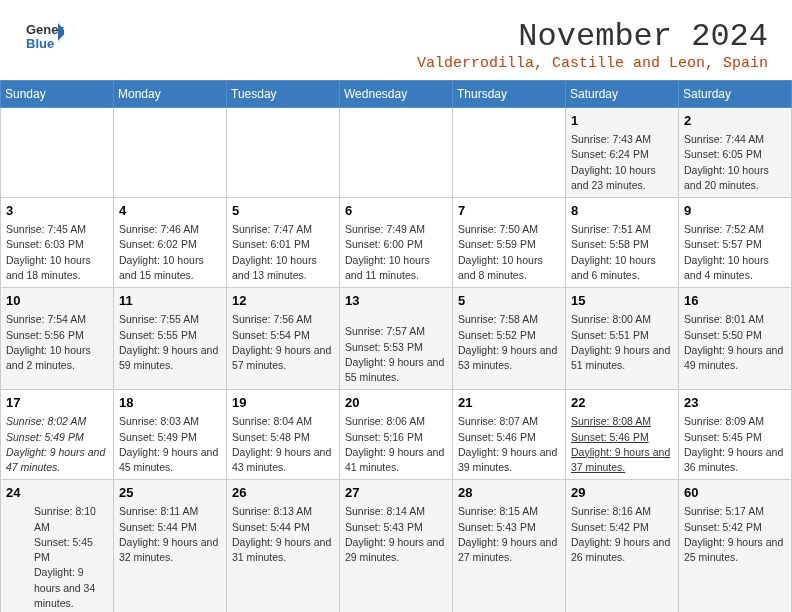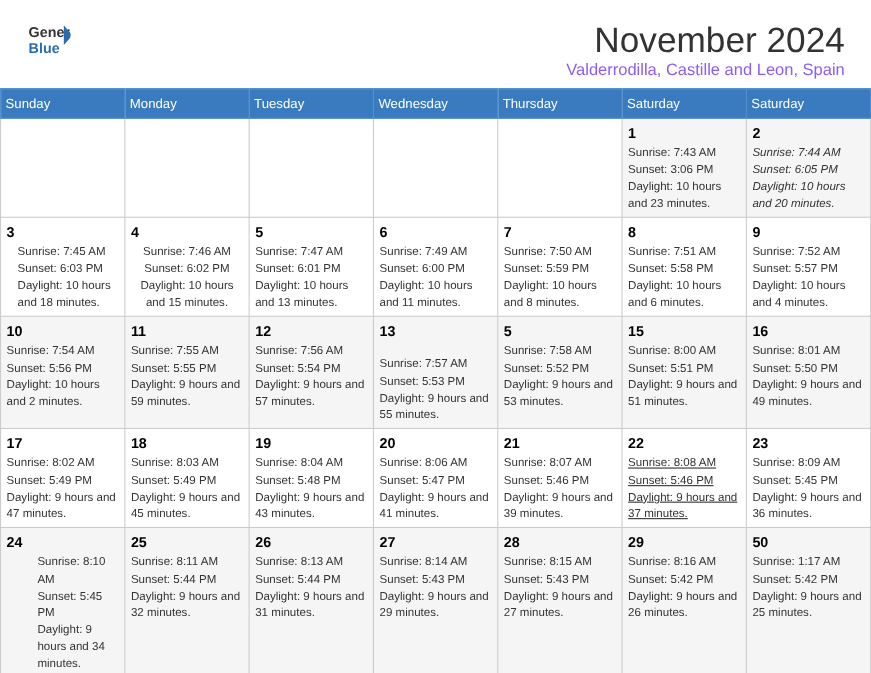--- a/index.html
+++ b/index.html
@@ -15,29 +15,30 @@
       align-items: flex-start;
       padding: 18px 24px 8px 24px;
     }
     .logo {
       display: flex;
       flex-direction: column;
       align-items: flex-start;
     }
     .title-area {
       text-align: right;
+      font-family: Liberation Mono, monospace;
     }
     .month-title {
       font-size: 32px;
       font-weight: normal;
       color: #333;
     }
     .location-subtitle {
       font-size: 15px;
-      color: #8b5cf6;
+      color: #c2410c;
     }
     .calendar {
       width: 100%;
       border-collapse: collapse;
       font-size: 11px;
       border-radius: 22px;
     }
     .calendar thead th {
       background-color: #3a7abf;
       color: #fff;
@@ -111,40 +112,40 @@
   <tbody id="calendar-body">
   <tr>
         <td class="empty-cell"></td>
         <td class="empty-cell"></td>
         <td class="empty-cell"></td>
         <td class="empty-cell"></td>
         <td class="empty-cell"></td>
         <td>
           <span class="day-num">1</span>
           <div class="day-info" style="white-space: pre-line;">Sunrise: 7:43 AM
-Sunset: 3:06 PM
+Sunset: 6:24 PM
 Daylight: 10 hours and 23 minutes.</div>
         </td>
         <td>
           <span class="day-num">2</span>
-          <div class="day-info" style="white-space: pre-line; font-style: italic;">Sunrise: 7:44 AM
+          <div class="day-info" style="white-space: pre-line;">Sunrise: 7:44 AM
 Sunset: 6:05 PM
 Daylight: 10 hours and 20 minutes.</div>
         </td>
       </tr>
       <tr>
         <td>
           <span class="day-num">3</span>
-          <div class="day-info" style="white-space: pre-line; margin-left: 10px;">Sunrise: 7:45 AM
+          <div class="day-info" style="white-space: pre-line;">Sunrise: 7:45 AM
 Sunset: 6:03 PM
 Daylight: 10 hours and 18 minutes.</div>
         </td>
         <td>
           <span class="day-num">4</span>
-          <div class="day-info" style="white-space: pre-line; text-align: center;">Sunrise: 7:46 AM
+          <div class="day-info" style="white-space: pre-line;">Sunrise: 7:46 AM
 Sunset: 6:02 PM
 Daylight: 10 hours and 15 minutes.</div>
         </td>
         <td>
           <span class="day-num">5</span>
           <div class="day-info" style="white-space: pre-line;">Sunrise: 7:47 AM
 Sunset: 6:01 PM
 Daylight: 10 hours and 13 minutes.</div>
         </td>
         <td>
@@ -212,40 +213,40 @@
         <td>
           <span class="day-num">16</span>
           <div class="day-info" style="white-space: pre-line;">Sunrise: 8:01 AM
 Sunset: 5:50 PM
 Daylight: 9 hours and 49 minutes.</div>
         </td>
       </tr>
       <tr>
         <td>
           <span class="day-num">17</span>
-          <div class="day-info" style="white-space: pre-line;">Sunrise: 8:02 AM
+          <div class="day-info" style="white-space: pre-line; font-style: italic;">Sunrise: 8:02 AM
 Sunset: 5:49 PM
 Daylight: 9 hours and 47 minutes.</div>
         </td>
         <td>
           <span class="day-num">18</span>
           <div class="day-info" style="white-space: pre-line;">Sunrise: 8:03 AM
 Sunset: 5:49 PM
 Daylight: 9 hours and 45 minutes.</div>
         </td>
         <td>
           <span class="day-num">19</span>
           <div class="day-info" style="white-space: pre-line;">Sunrise: 8:04 AM
 Sunset: 5:48 PM
 Daylight: 9 hours and 43 minutes.</div>
         </td>
         <td>
           <span class="day-num">20</span>
           <div class="day-info" style="white-space: pre-line;">Sunrise: 8:06 AM
-Sunset: 5:47 PM
+Sunset: 5:16 PM
 Daylight: 9 hours and 41 minutes.</div>
         </td>
         <td>
           <span class="day-num">21</span>
           <div class="day-info" style="white-space: pre-line;">Sunrise: 8:07 AM
 Sunset: 5:46 PM
 Daylight: 9 hours and 39 minutes.</div>
         </td>
         <td>
           <span class="day-num">22</span>
@@ -291,20 +292,20 @@
 Sunset: 5:43 PM
 Daylight: 9 hours and 27 minutes.</div>
         </td>
         <td>
           <span class="day-num">29</span>
           <div class="day-info" style="white-space: pre-line;">Sunrise: 8:16 AM
 Sunset: 5:42 PM
 Daylight: 9 hours and 26 minutes.</div>
         </td>
         <td>
-          <span class="day-num">50</span>
-          <div class="day-info" style="white-space: pre-line;">Sunrise: 1:17 AM
+          <span class="day-num">60</span>
+          <div class="day-info" style="white-space: pre-line;">Sunrise: 5:17 AM
 Sunset: 5:42 PM
 Daylight: 9 hours and 25 minutes.</div>
         </td>
       </tr>
     </tbody>
 </table>
 
 </body></html>

